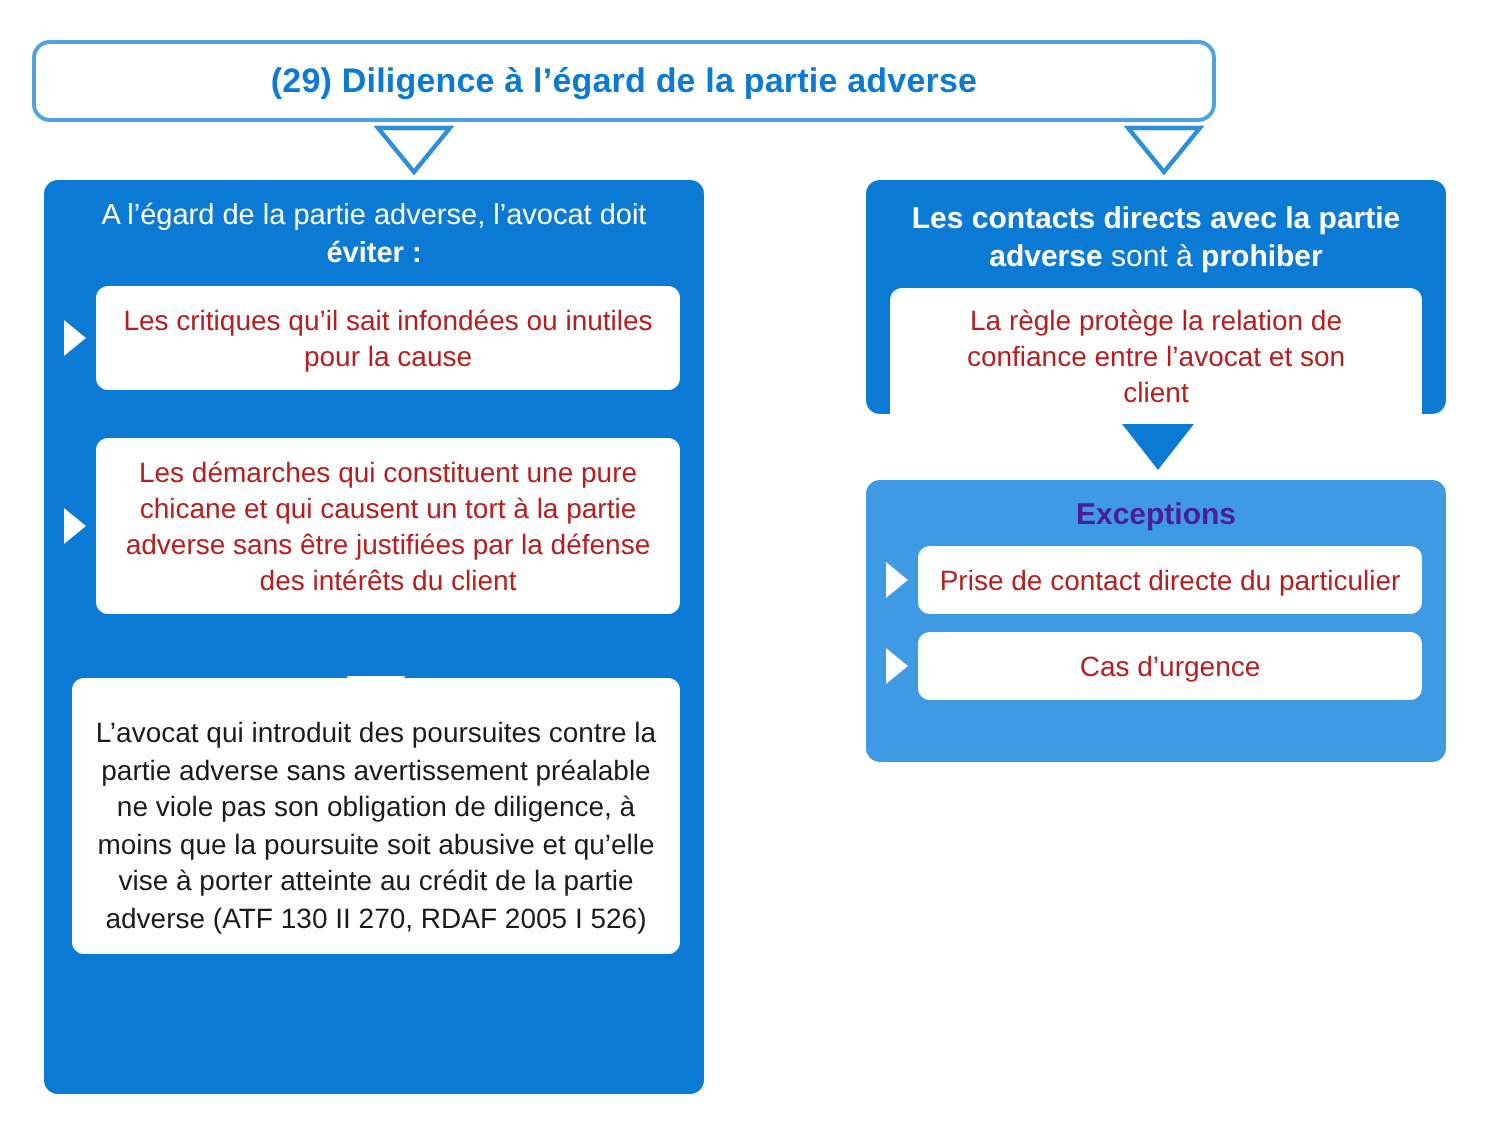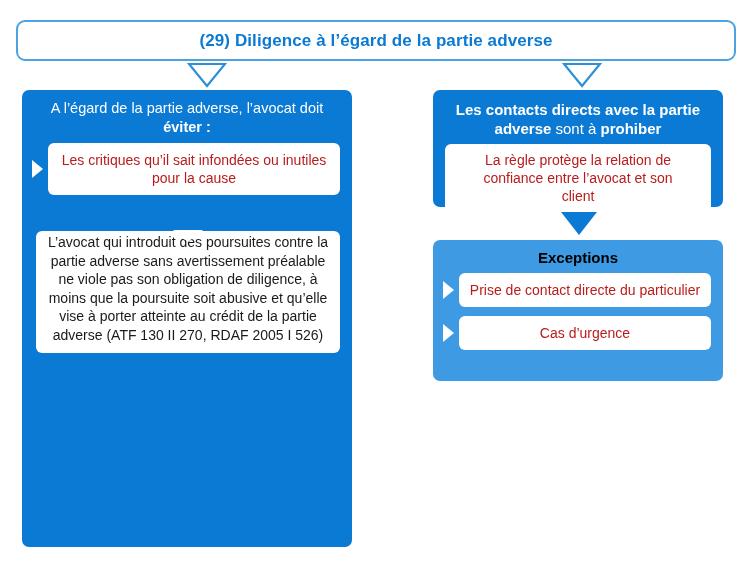--- a/index.html
+++ b/index.html
@@ -11,21 +11,21 @@
     font-family: "Liberation Sans", sans-serif;
     position: relative;
     overflow: hidden;
   }
 
   
   #title-box {
     position: absolute;
     left: 16px;
     top: 20px;
-    width: 720px;
+    width: 592px;
     height: 41px;
     border: 2px solid #4da3e0;
     border-radius: 9px;
     background: #ffffff;
     display: flex;
     align-items: center;
     justify-content: center;
   }
   #title-text {
     color: #0b7ad4;
@@ -98,21 +98,22 @@
     position: relative;
     margin: 0 12px 0 14px;
   }
   #card4 {
     background: #ffffff;
     border-radius: 6px;
     color: #1a1a1a;
     font-size: 14px;
     line-height: 18.5px;
     text-align: center;
-    padding: 2px 10px 9px 10px;
+    padding: 18px 10px 9px 10px;
+    margin-top: 20px;
   }
   #card4-notch {
     position: absolute;
     top: -1px;
     left: 50%;
     transform: translateX(-50%);
     width: 30px;
     height: 12px;
   }
   #card4-notch svg { display: block; }
@@ -135,21 +136,21 @@
   #exceptions-box {
     position: absolute;
     left: 433px;
     top: 240px;
     width: 290px;
     height: 141px;
     background: #3d9ae3;
     border-radius: 7px;
   }
   #exceptions-title {
-    color: #000000;
+    color: #4c1d95;
     font-size: 15px;
     font-weight: bold;
     text-align: center;
     padding: 9px 0 7px 0;
   }
   #exceptions-box .card-row { margin: 0 12px 9px 4px; }
   #exceptions-box .card { padding: 8px 10px; }
 </style>
 </head>
 <body>
@@ -181,20 +182,28 @@
       <svg width="14" height="20" viewBox="0 0 14 20">
           <polygon points="2,1 13,10 2,19" fill="#ffffff"></polygon>
         </svg>
     </span>
     <div class="card">Les critiques qu’il sait infondées ou inutiles pour la cause</div>
   </div>
   <div class="card-gap"></div>
 
   <div class="card-gap"></div>
 
+  <div class="card-row">
+    <span class="bullet-arrow">
+      <svg width="14" height="20" viewBox="0 0 14 20">
+          <polygon points="2,1 13,10 2,19" fill="#ffffff"></polygon>
+        </svg>
+    </span>
+    <div class="card">Les démarches qui constituent une pure chicane et qui causent un tort à la partie adverse sans être justifiées par la défense des intérêts du client</div>
+  </div>
   <div class="card-gap"></div>
 
   <div id="card4-wrap">
     <div id="card4-notch">
       <svg width="30" height="12" viewBox="0 0 30 12">
         <polygon points="0,0 30,0 15,12" fill="#ffffff"></polygon>
       </svg>
     </div>
     <div id="card4">L’avocat qui introduit des poursuites contre la partie adverse sans avertissement préalable ne viole pas son obligation de diligence, à moins que la poursuite soit abusive et qu’elle vise à porter atteinte au crédit de la partie adverse (ATF 130 II 270, RDAF 2005 I 526)</div>
   </div>

